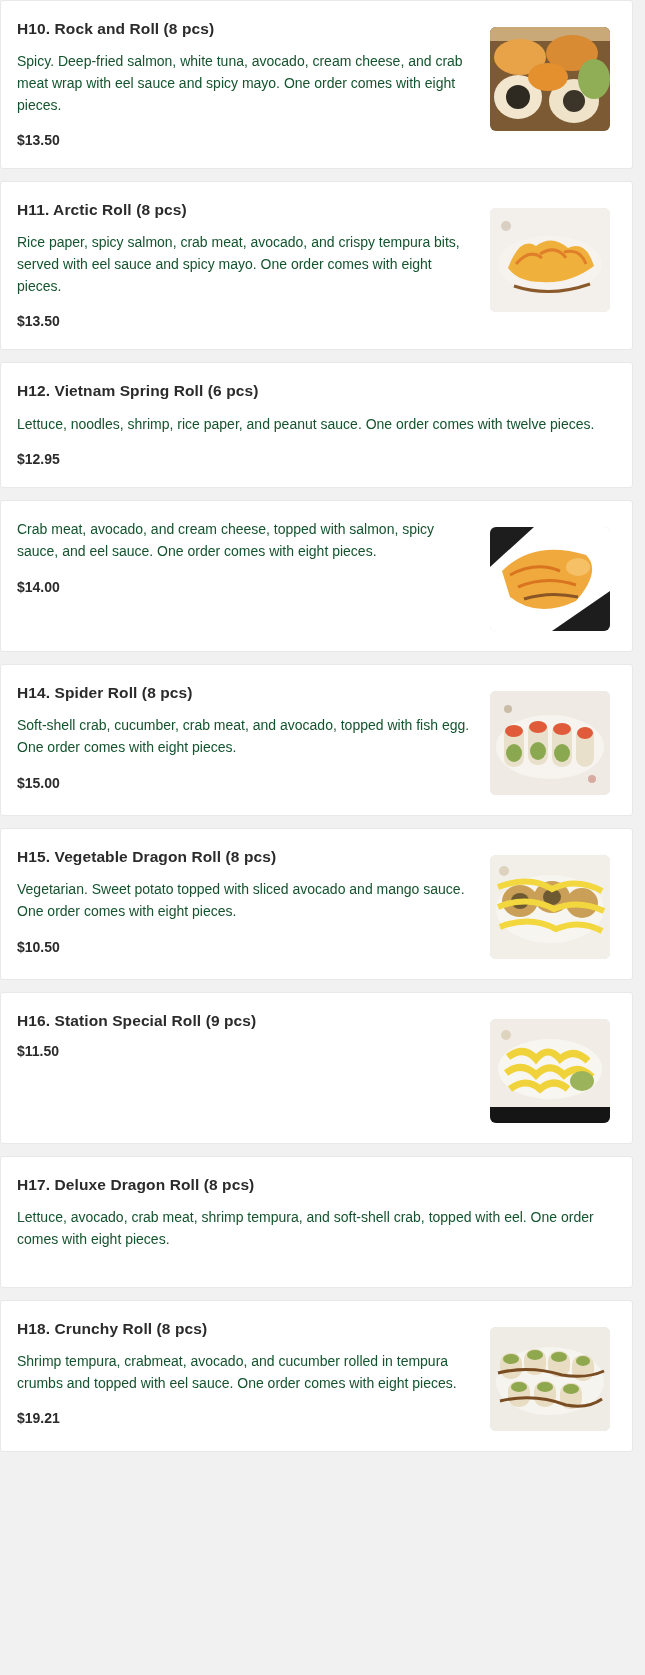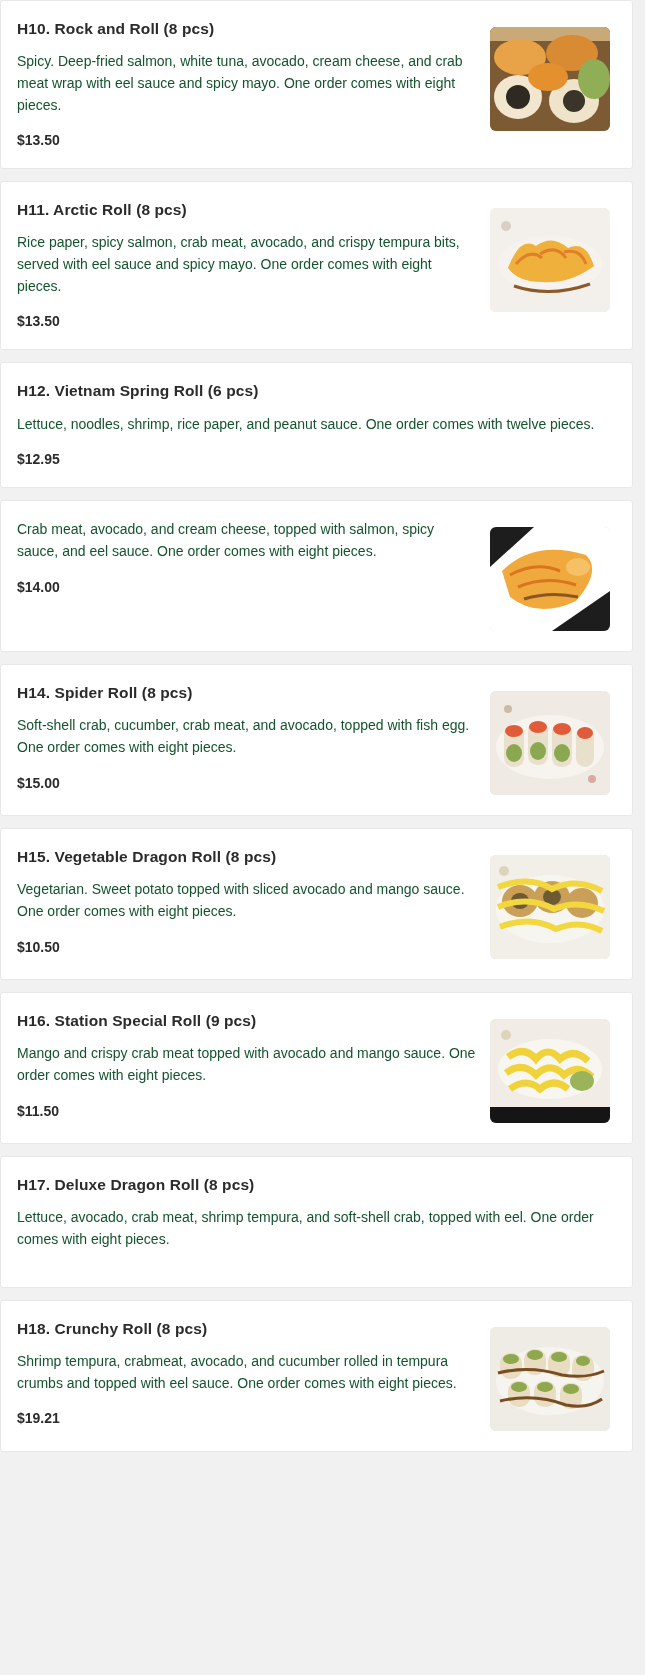--- a/index.html
+++ b/index.html
@@ -180,21 +180,20 @@
           <path d="M8 32 Q40 20 62 34 Q86 22 112 36" stroke="#f2d73e" stroke-width="6" fill="none"></path>
           <path d="M8 52 Q38 40 64 54 Q88 44 114 56" stroke="#f2d73e" stroke-width="6" fill="none"></path>
           <path d="M10 72 Q40 60 66 74 Q90 64 112 76" stroke="#f2d73e" stroke-width="6" fill="none"></path>
           <circle cx="14" cy="16" r="5" fill="#ddd2bd"></circle>
         </svg>
       </div>
     </div>
     <div class="menu-item">
       <div class="item-text">
         <div class="item-title">H16. Station Special Roll (9 pcs)</div>
-        <div class="item-desc">Mango and crispy crab meat topped with avocado and mango sauce. One order comes with eight pieces.</div>
         <div class="item-price">$11.50</div>
       </div>
       <div class="item-thumb">
         <svg viewBox="0 0 120 104" preserveAspectRatio="none">
           <rect width="120" height="104" fill="#f1ede6"></rect>
           <rect x="0" y="88" width="120" height="16" fill="#151515"></rect>
           <ellipse cx="60" cy="50" rx="52" ry="30" fill="#f8f6f1"></ellipse>
           <path d="M18 38 Q34 26 46 40 Q58 26 70 40 Q84 28 98 42" stroke="#f0d23a" stroke-width="7" fill="none"></path>
           <path d="M16 54 Q32 42 46 56 Q60 42 74 56 Q88 44 102 58" stroke="#f0d23a" stroke-width="7" fill="none"></path>
           <path d="M20 70 Q36 58 50 70 Q64 58 78 70" stroke="#f0d23a" stroke-width="7" fill="none"></path>

